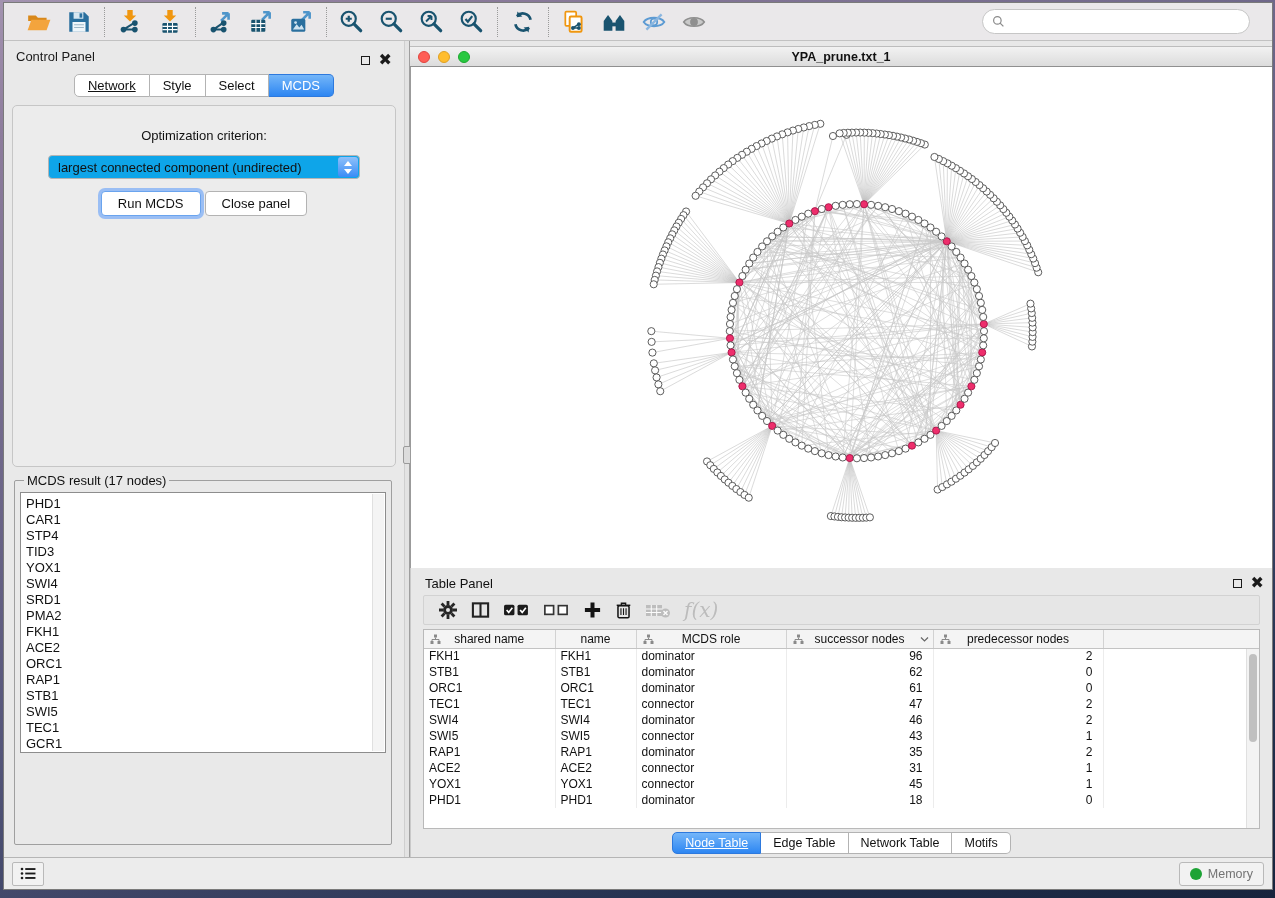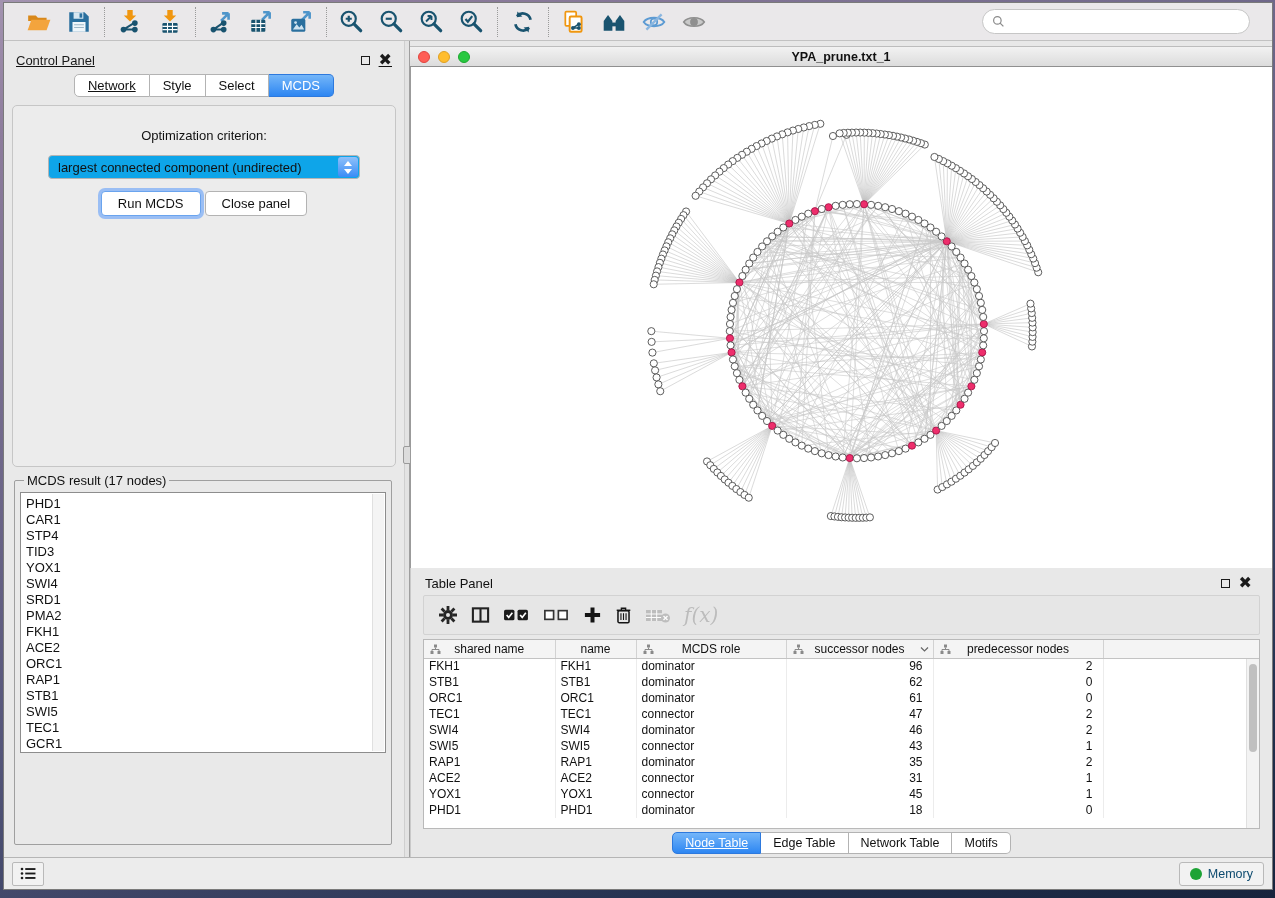--- a/index.html
+++ b/index.html
@@ -21,21 +21,21 @@
   .searchwrap { margin-left:auto; margin-right:12px; width:268px; height:25px; background:#fff;
     border:1px solid #c6c6c6; border-radius:13px; display:flex; align-items:center; padding:0 8px; gap:4px; }
   .searchwrap svg { width:15px; height:15px; flex:0 0 auto; }
   .searchwrap input { border:none; outline:none; flex:1; font-size:12px; background:transparent; }
 
   
   .content { flex:1; display:flex; min-height:0; }
 
   
   .control-panel { width:400px; flex:0 0 auto; background:#e9e9e9; display:flex; flex-direction:column; }
-  .cp-header { height:30px; display:flex; align-items:center; padding:8px 12px 0 12px;text-decoration:underline; }
+  .cp-header { height:30px; display:flex; padding:8px 12px 0 12px; }
   .panel-title { font-size:13px; color:#1a1a1a; }
   .win-icons { margin-left:auto; display:flex; align-items:center; gap:9px; }
   .float-icon { width:9px; height:9px; border:1.6px solid #1a1a1a; display:inline-block; }
   .close-icon { font-size:16px; font-weight:bold; line-height:10px; color:#1a1a1a; }
 
   .seg { display:flex; }
   .seg .t { padding:3px 13px; background:#fff; border:1px solid #b3b3b3; border-left:none;
     font-size:13px; color:#111; white-space:nowrap; }
   .seg .t:first-child { border-left:1px solid #b3b3b3; border-radius:5px 0 0 5px;text-decoration:underline; }
   .seg .t:last-child { border-radius:0 5px 5px 0; }
@@ -86,22 +86,22 @@
   .tl { width:12px; height:12px; border-radius:50%; margin-right:8px; display:inline-block; }
   .tl.red { background:#ff5e56; border:1px solid #e0443e; }
   .tl.yel { background:#ffbd2e; border:1px solid #dfa023; }
   .tl.grn { background:#28c840; border:1px solid #1ca82f; }
   .net-title { position:absolute; left:0; right:0; text-align:center; font-size:12.5px; font-weight:bold; }
   .net-canvas { height:501px; background:#fff; border-left:1px solid #9b9b9b; position:relative; }
   .net-canvas svg { position:absolute; inset:0; }
 
   
   .table-panel { flex:1; display:flex; flex-direction:column; min-height:0; border-left:1px solid #c9c9c9; }
-  .tp-header { height:24px; display:flex; align-items:center; padding:6px 20px 0 14px; font-size:13px; }
-  .tp-toolbar { height:40px; margin:3px 12px 4px 12px; background:#e6e6e6; border:1px solid #d2d2d2;
+  .tp-header { height:24px; display:flex; align-items:center; padding:6px 8px 0 14px; font-size:13px; }
+  .tp-toolbar { height:30px; margin:3px 12px 4px 12px; background:#e6e6e6; border:1px solid #d2d2d2;
     border-radius:2px; display:flex; align-items:center; gap:13px; padding:0 14px; }
   .ticon { display:flex; align-items:center; justify-content:center; height:26px; }
   .ticon svg { height:20px; }
   .ticon.disabled { opacity:.9; }
   .fx { font-family:"DejaVu Serif","Liberation Serif",serif; font-style:italic; font-size:20px; color:#b8b8b8; }
 
   .tp-tablewrap { flex:1; margin:0 12px; background:#fff; border:1px solid #b9b9b9; position:relative;
     overflow:hidden; min-height:0; }
   table.node-table { border-collapse:collapse; table-layout:fixed; width:100%; }
   .node-table th { height:18px; background:#f4f4f4; border-bottom:1px solid #c3c3c3; border-right:1px solid #d2d2d2;
@@ -116,21 +116,21 @@
   .vscroll { position:absolute; right:0; top:19px; bottom:0; width:13px; background:#f3f3f3;
     border-left:1px solid #e0e0e0; }
   .vscroll .thumb { position:absolute; left:2px; right:2px; top:5px; height:88px; background:#c0c0c0; border-radius:5px; }
 
   
   .statusbar { height:32px; flex:0 0 auto; background:#ececec; border-top:1px solid #b5b5b5;
     display:flex; align-items:center; padding:0 8px; }
   .list-btn { width:32px; height:24px; background:#f2f2f2; border:1px solid #b9b9b9; border-radius:2px;
     display:flex; align-items:center; justify-content:center; }
   .mem-btn { margin-left:auto; height:24px; background:#f2f2f2; border:1px solid #b9b9b9; border-radius:3px;
-    display:flex; align-items:center; gap:6px; padding:0 10px; font-family:inherit; font-size:12.5px; color:#0c4a6e; }
+    display:flex; align-items:center; gap:6px; padding:0 10px; font-family:inherit; font-size:12.5px; color:#737373; }
   .mem-dot { width:12px; height:12px; border-radius:50%; display:inline-block; }
 </style>
 </head>
 <body>
 
 <div class="desktop">
   <div class="app">
 
     <div class="toolbar" id="main-toolbar">
         <div class="tgroup">

